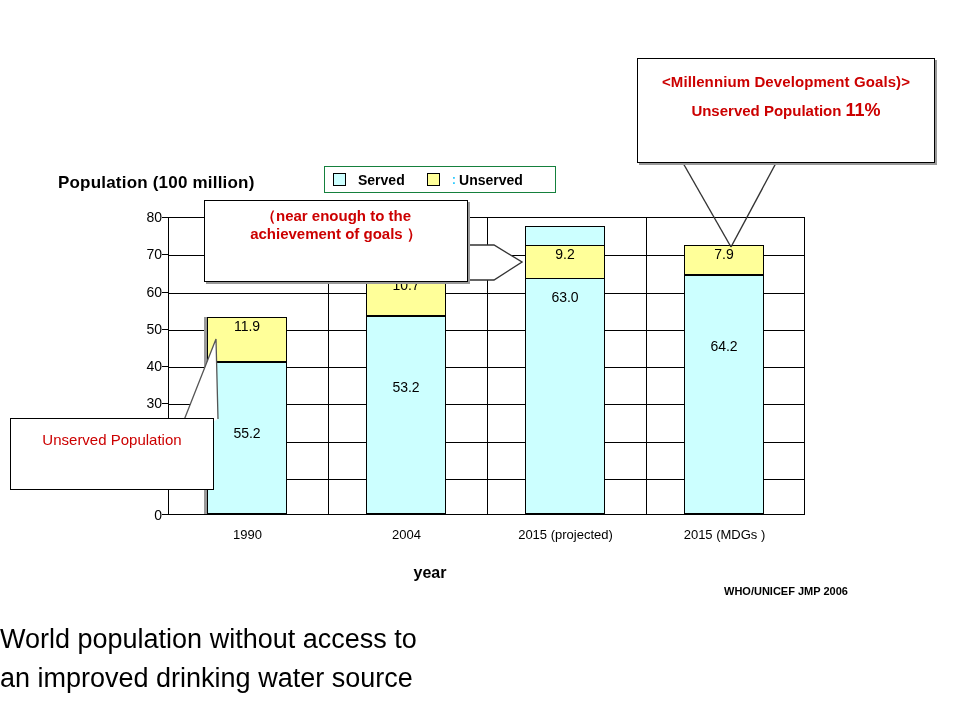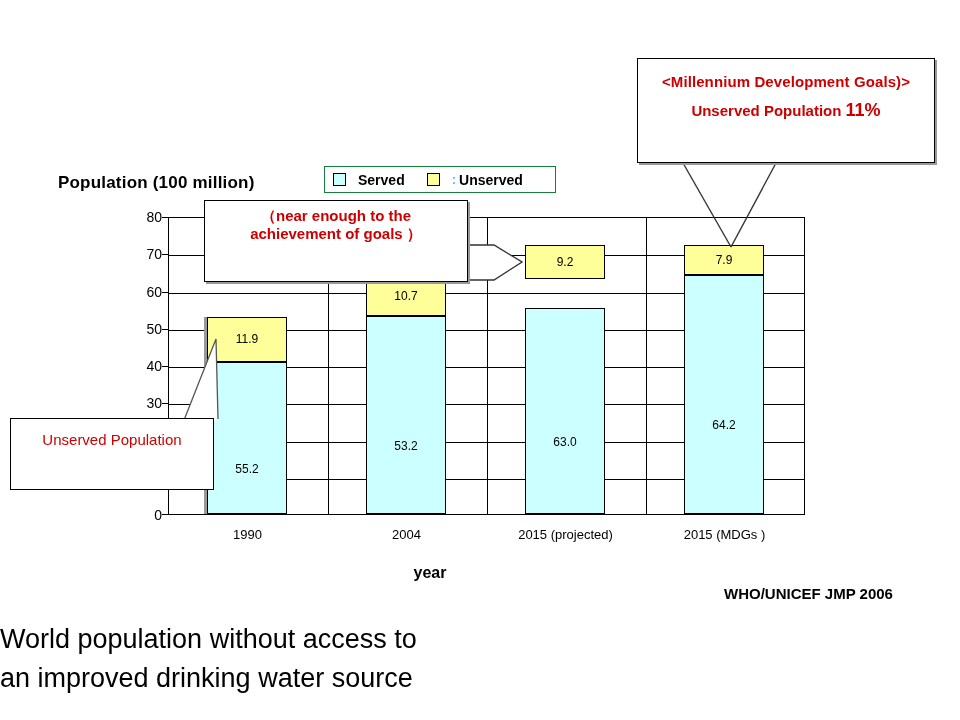--- a/index.html
+++ b/index.html
@@ -104,23 +104,22 @@
   }
 
   
   .bar-group { position: absolute; bottom: 0; }
   .seg {
     position: absolute;
     left: 0; right: 0;
     border: 1px solid #000;
     box-sizing: border-box;
     display: flex;
-    align-items: center;
     justify-content: center;
-    font-size: 12px;
+    font-size: 14px;
     color: #000;
   }
   .seg.served   { background: #ccffff; }
   .seg.unserved { background: #ffff99; }
   .seg.served .seg-label { margin-top: 62px; }
 
   
   .bar-shadow {
     position: absolute;
     top: 0; bottom: 0;
@@ -187,21 +186,21 @@
   
   #pointers {
     left: 0; top: 0; width: 960px; height: 720px;
     z-index: 4;
     pointer-events: none;
   }
 
   
   #source-note {
     left: 724px; top: 585px;
-    font-size: 15px; font-weight: bold;
+    font-size: 11px; font-weight: bold;
     white-space: nowrap;
   }
   #chart-title {
     left: 0; right: 0; top: 614px;
     font-size: 27px;
     line-height: 1.45;
     margin-top: 6px;
   }
   #chart-title .tl { display: block; }
 </style>
@@ -274,21 +273,21 @@
   <div class="bar-group" style="left:197px; width:80px; height:238.1px;">
     <div class="seg served" style="bottom:0; height:198.2px;">
       <span class="seg-label">53.2</span>
     </div>
     <div class="seg unserved" style="bottom:198.2px; height:39.9px;">
       <span class="seg-label">10.7</span>
     </div>
   </div>
 
   <div class="bar-group" style="left:356px; width:80px; height:269.2px;">
-    <div class="seg served" style="bottom:0; height:206px;">
+    <div class="seg served" style="bottom:0; height:288px;">
       <span class="seg-label">63.0</span>
     </div>
     <div class="seg unserved" style="bottom:234.8px; height:34.3px;">
       <span class="seg-label">9.2</span>
     </div>
   </div>
 
   <div class="bar-group" style="left:515px; width:80px; height:268.8px;">
     <div class="seg served" style="bottom:0; height:239.3px;">
       <span class="seg-label">64.2</span>

